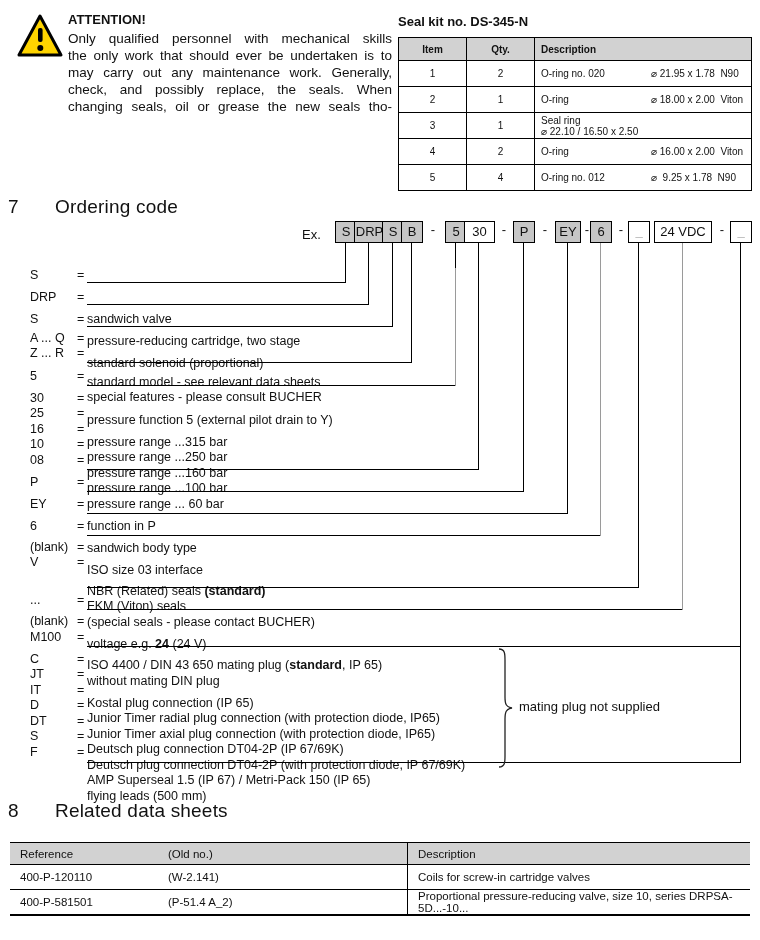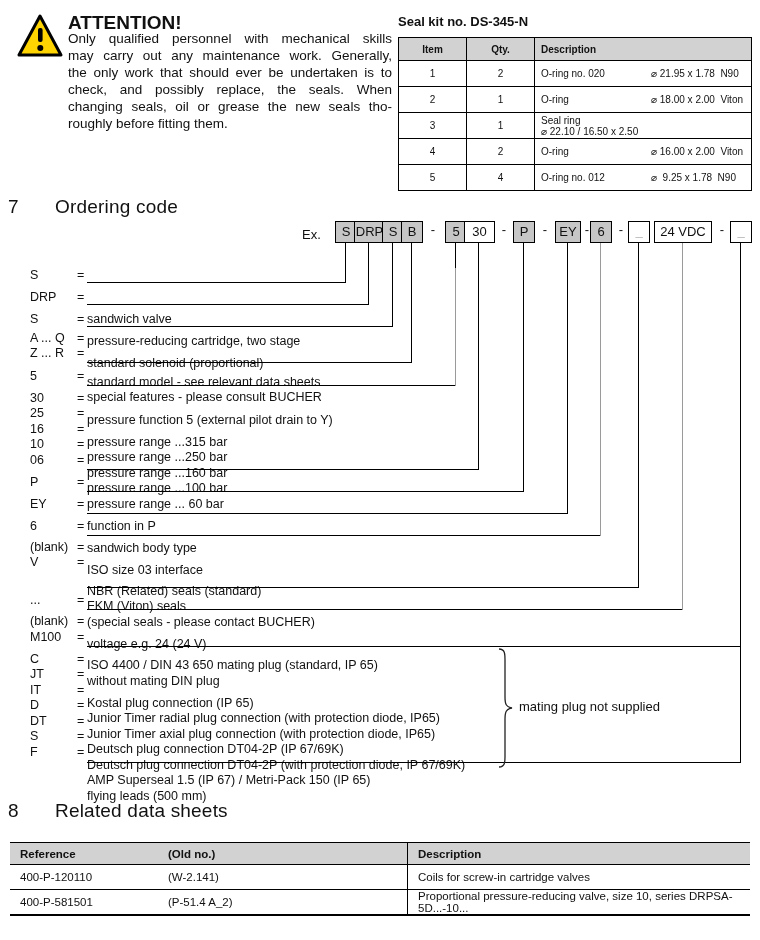--- a/index.html
+++ b/index.html
@@ -1,21 +1,21 @@
 <!DOCTYPE html>
 <html><head>
 <meta charset="utf-8">
 <style>
   html,body{margin:0;padding:0;background:#fff;}
   body{font-family:"Liberation Sans","DejaVu Sans",sans-serif;color:#111;}
   #page{position:relative;width:760px;height:940px;background:#fff;overflow:hidden;}
 
   
   .warn-icon{position:absolute;left:16px;top:13px;}
-  .warn-title{position:absolute;left:68px;top:12px;font-size:19px;font-weight:bold;}
+  .warn-title{position:absolute;left:68px;top:12px;font-size:13px;font-weight:bold;}
   .warn-text{position:absolute;left:68px;top:30px;width:324px;font-size:13.5px;line-height:17px;}
   .warn-line{text-align:justify;text-align-last:justify;}
   .warn-line.last{text-align:left;text-align-last:left;}
 
   
   .sk-title{position:absolute;left:398px;top:14px;font-size:13px;font-weight:bold;}
   .sk-table{position:absolute;left:398px;top:37px;width:354px;border-collapse:collapse;font-size:10px;}
   .sk-table th,.sk-table td{border:1px solid #000;padding:0 6px;height:25px;}
   .sk-table th{background:#d2d2d2;text-align:left;font-weight:bold;height:22px;}
   .sk-table th.c,.sk-table td.c{text-align:center;}
@@ -33,58 +33,57 @@
         font-size:13px;line-height:20px;text-align:center;box-sizing:content-box;}
   .cbox.gray{background:#c6c6c6;}
   .cbox.ph{color:#8b8b8b;font-weight:bold;}
   .cdash{position:absolute;top:222px;width:10px;font-size:13px;text-align:center;}
 
   
   .lrow{position:absolute;left:0;height:16px;font-size:12.5px;white-space:nowrap;}
   .lrow .lab{position:absolute;left:30px;width:46px;}
   .lrow .eq{position:absolute;left:77px;}
   .lrow .txt{position:absolute;left:87px;margin-top:44px;}
-  .lrow b{font-weight:normal;}
+  .lrow b{font-weight:bold;}
 
   
   .hline,.vline{position:absolute;background:#000;}
   .hline{height:1px;}
   .vline{width:1px;}
   .gray-line{background:#9a9a9a;}
 
   .brace-note{position:absolute;left:519px;top:699px;font-size:13px;white-space:nowrap;}
   .brace-svg{position:absolute;left:496px;top:648px;}
 
   
   .rd-table{position:absolute;left:10px;top:842px;width:740px;border-collapse:collapse;font-size:11.5px;}
   .rd-table th,.rd-table td{padding:0 10px;height:24px;text-align:left;border-top:1px solid #000;}
-  .rd-table th{background:#d2d2d2;font-weight:bold;height:21px;}
+  .rd-table th{background:#d2d2d2;font-weight:normal;height:21px;}
   .rd-table .desc{border-left:1px solid #000;}
   .rd-table tr:last-child td{border-bottom:2px solid #000;}
 </style>
 </head>
 <body>
 
 <div id="page">
 
   <div class="warn-icon">
     <svg width="48" height="46" viewBox="0 0 48 46">
       <path d="M24 3 L45 42 L3 42 Z" fill="#ffd400" stroke="#000" stroke-width="3" stroke-linejoin="round"></path>
       <rect x="22" y="15" width="4.6" height="14" rx="2" fill="#000"></rect>
       <circle cx="24.3" cy="35" r="3" fill="#000"></circle>
     </svg>
   </div>
   <div class="warn-title">ATTENTION!</div>
   <div class="warn-text">
       <div class="warn-line">Only qualified personnel with mechanical skills</div>
+      <div class="warn-line">the only work that should ever be undertaken is to</div>
       <div class="warn-line">may carry out any maintenance work. Generally,</div>
-      <div class="warn-line">the only work that should ever be undertaken is to</div>
       <div class="warn-line">check, and possibly replace, the seals. When</div>
       <div class="warn-line">changing seals, oil or grease the new seals tho-</div>
-      <div class="warn-line last">roughly before fitting them.</div>
     </div>
 
   <div class="sk-title">Seal kit no. DS-345-N</div>
   <table class="sk-table">
     <thead>
       <tr>
         <th class="c" style="width:55px">Item</th>
         <th class="c" style="width:55px">Qty.</th>
         <th>Description</th>
       </tr>
@@ -189,21 +188,21 @@
         <span class="lab">16</span>
         <span class="eq">=</span>
         <span class="txt"><span>pressure range ...160 bar</span></span>
       </div>
       <div class="lrow" style="top: 437px;">
         <span class="lab">10</span>
         <span class="eq">=</span>
         <span class="txt"><span>pressure range ...100 bar</span></span>
       </div>
       <div class="lrow" style="top: 453px;">
-        <span class="lab">06</span>
+        <span class="lab">08</span>
         <span class="eq">=</span>
         <span class="txt"><span>pressure range ...  60 bar</span></span>
       </div>
       <div class="lrow" style="top: 475px;">
         <span class="lab">P</span>
         <span class="eq">=</span>
         <span class="txt"><span>function in P</span></span>
       </div>
       <div class="lrow" style="top: 497px;">
         <span class="lab">EY</span>

